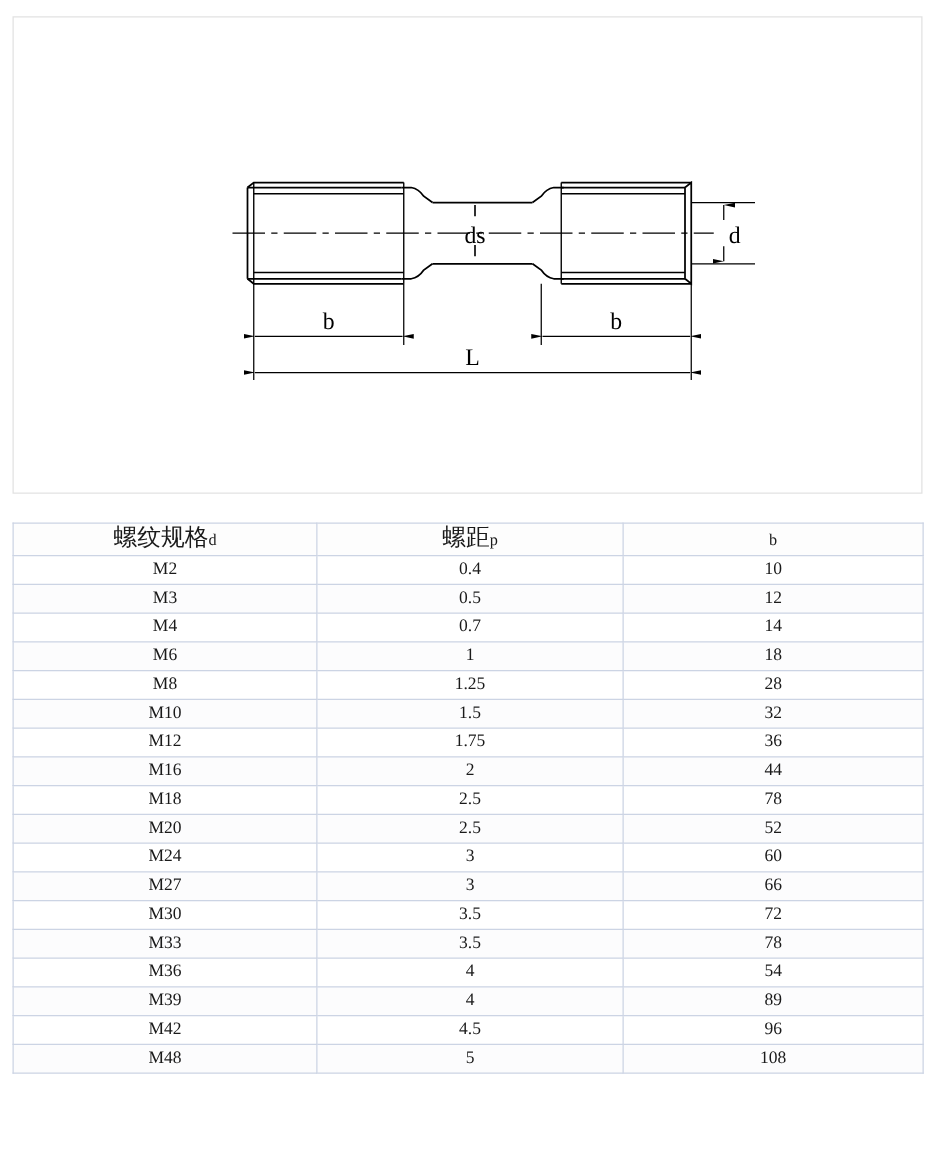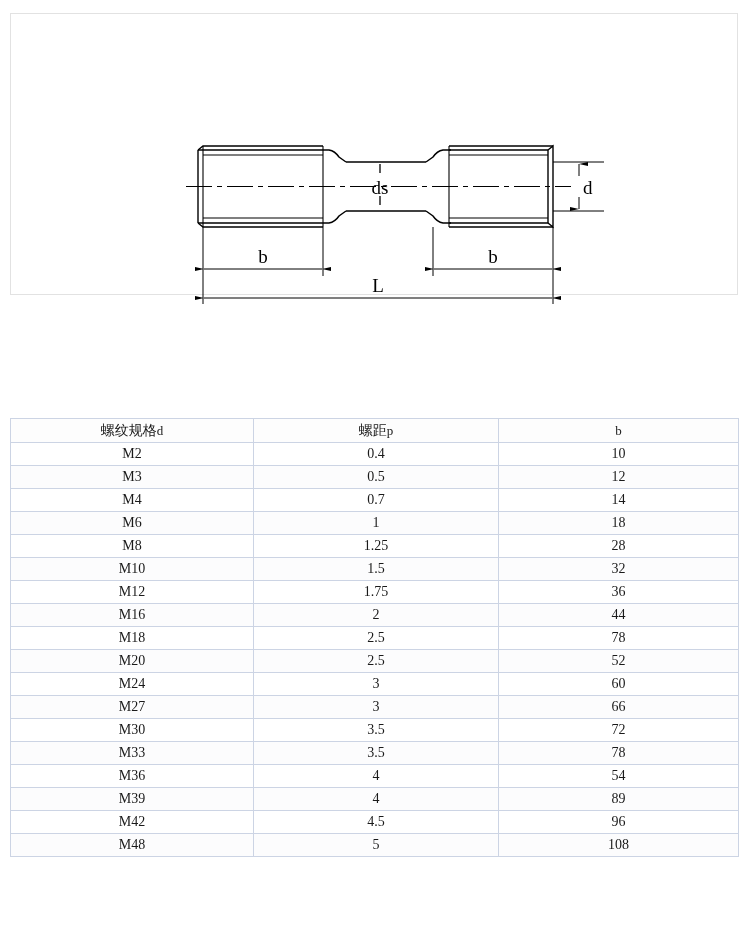--- a/index.html
+++ b/index.html
@@ -15,21 +15,21 @@
     position: relative;
     overflow: hidden;
   }
 
   
   .drawing-panel {
     position: absolute;
     left: 10px;
     top: 13px;
     width: 728px;
-    height: 282px;
+    height: 382px;
     border: 1px solid #e2e2e2;
     background: #ffffff;
     box-sizing: border-box;
   }
   .drawing-stage {
     position: absolute;
     left: 0;
     top: 0;
     width: 728px;
     height: 382px;
@@ -71,21 +71,21 @@
   table.spec-table thead th {
     height: 23px;
     line-height: 23px;
     background: #fdfdfd;
   }
   table.spec-table tbody tr:nth-child(even) td {
     background: #fcfcfd;
   }
   .hdr-cn {
     font-family: "DejaVu Sans", sans-serif;
-    font-size: 14px;
+    font-size: 19px;
   }
   .hdr-sub {
     font-family: "Liberation Serif", "DejaVu Serif", serif;
     font-size: 13px;
   }
 
   .dim-label {
     font-family: "Liberation Serif", "DejaVu Serif", serif;
     font-size: 19px;
     fill: #000000;

